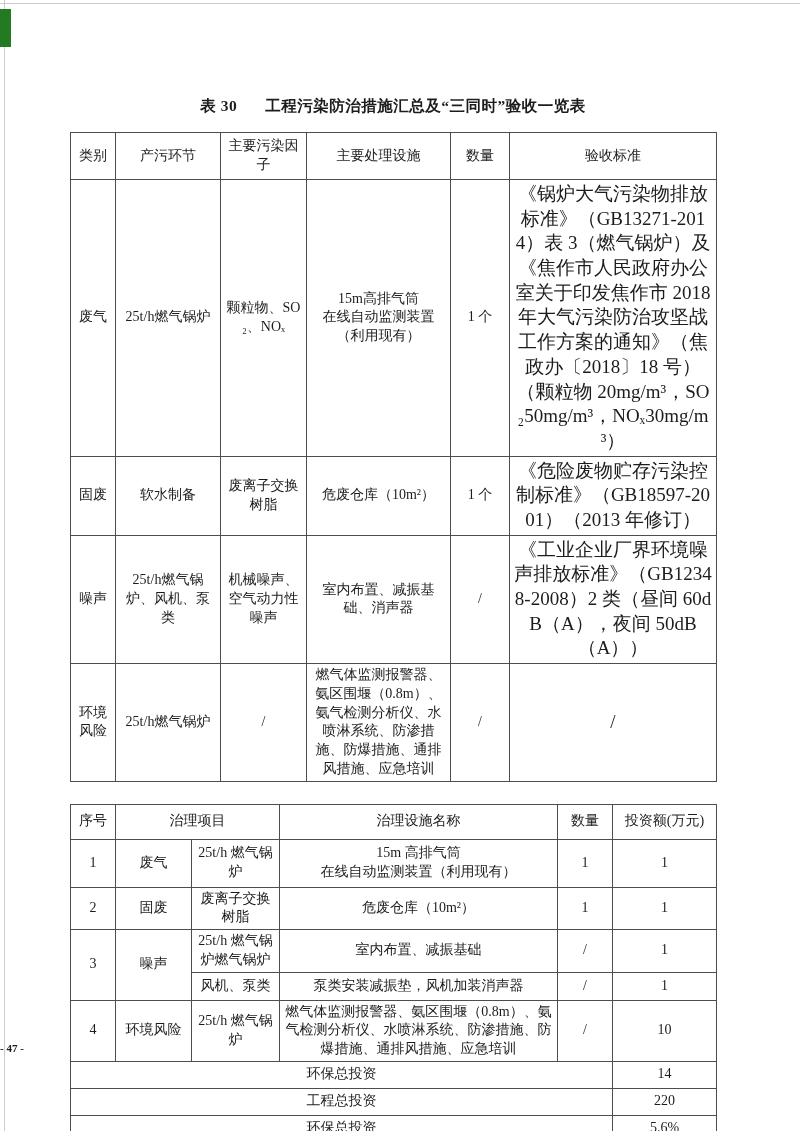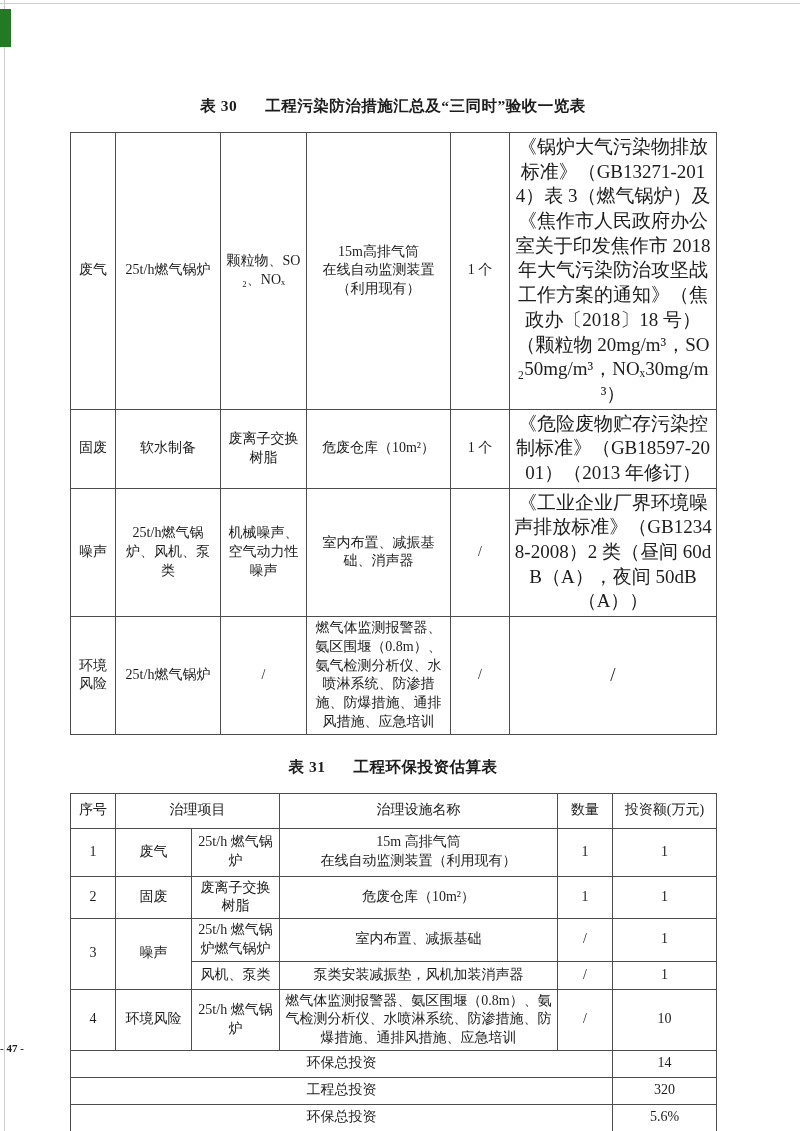--- a/index.html
+++ b/index.html
@@ -63,20 +63,28 @@
   <table id="t30">
     <colgroup>
       <col style="width:45px">
         <col style="width:105px">
         <col style="width:86px">
       <col style="width:144px">
         <col style="width:59px">
         <col style="width:207px">
     </colgroup>
     <tbody>
+      <tr class="h-head">
+        <td>类别</td>
+        <td>产污环节</td>
+        <td>主要污染因子</td>
+        <td>主要处理设施</td>
+        <td>数量</td>
+        <td>验收标准</td>
+      </tr>
       <tr class="r1">
         <td>废气</td>
         <td>25t/h燃气锅炉</td>
         <td>颗粒物、SO₂、NOₓ</td>
         <td class="multiline">15m高排气筒
 在线自动监测装置
 （利用现有）</td>
         <td>1 个</td>
         <td class="std">《锅炉大气污染物排放标准》（GB13271-2014）表 3（燃气锅炉）及《焦作市人民政府办公室关于印发焦作市 2018 年大气污染防治攻坚战工作方案的通知》（焦政办〔2018〕18 号）（颗粒物 20mg/m³，SO₂50mg/m³，NOₓ30mg/m³）</td>
       </tr>
@@ -101,23 +109,20 @@
         <td>25t/h燃气锅炉</td>
         <td>/</td>
         <td>燃气体监测报警器、氨区围堰（0.8m）、氨气检测分析仪、水喷淋系统、防渗措施、防爆措施、通排风措施、应急培训</td>
         <td>/</td>
         <td class="std">/</td>
       </tr>
     </tbody>
   </table>
 
   <div class="t31-wrap">
-    <div class="tbl-title">
-      <span class="lbl">表 31</span><span>工程环保投资估算表</span>
-    </div>
 
     <table id="t31">
       <colgroup>
         <col style="width:45px">
           <col style="width:76px">
           <col style="width:88px">
         <col style="width:278px">
           <col style="width:55px">
           <col style="width:104px">
       </colgroup>
@@ -167,21 +172,21 @@
           <td>燃气体监测报警器、氨区围堰（0.8m）、氨气检测分析仪、水喷淋系统、防渗措施、防爆措施、通排风措施、应急培训</td>
           <td>/</td>
           <td>10</td>
         </tr>
         <tr class="sum">
           <td colspan="5">环保总投资</td>
           <td>14</td>
         </tr>
         <tr class="sum">
           <td colspan="5">工程总投资</td>
-          <td>320</td>
+          <td>220</td>
         </tr>
         <tr class="sum">
           <td colspan="5">环保总投资</td>
           <td>5.6%</td>
         </tr>
       </tbody>
     </table>
   </div>
 
 </div>

